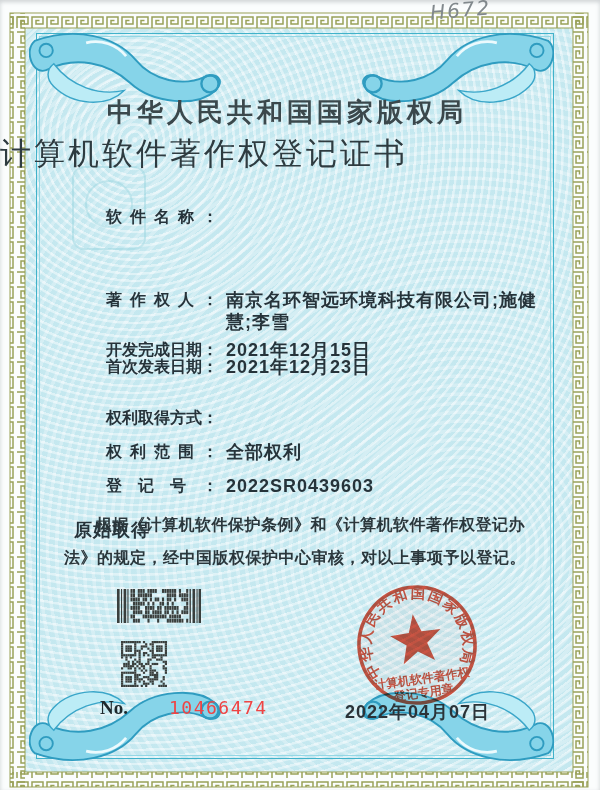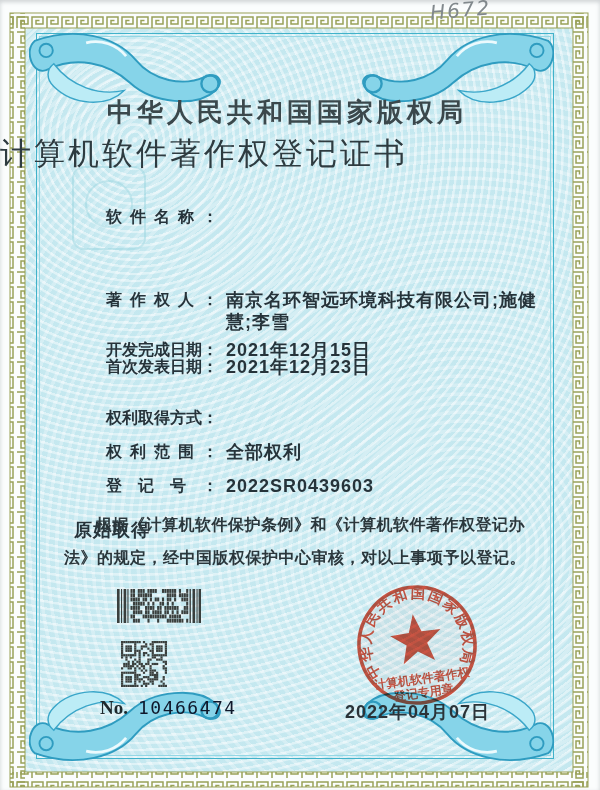--- a/index.html
+++ b/index.html
@@ -70,23 +70,23 @@
   }
   .f-value{margin-left:8px;font-size:18px;font-weight:700;color:#26333a;letter-spacing:1px;line-height:1.2;}
   .f-value .v2{display:block;font-size:15px;letter-spacing:.5px;margin-top:4px;}
   .statement{
     position:absolute;left:64px;top:508px;width:470px;
     font-size:16px;font-weight:700;color:#2b373c;line-height:33px;
     text-indent:2em;letter-spacing:.5px;margin:0;
   }
   .barcode{position:absolute;left:117px;top:589px;}
   .qrcode{position:absolute;left:121px;top:641px;}
-  .no-line{position:absolute;left:100px;top:697px;display:flex;align-items:baseline;}
+  .no-line{position:absolute;left:100px;top:697px;display:flex;align-items:baseline;gap:31px;}
   .no-label{font-family:"Liberation Serif","DejaVu Serif",serif;font-size:19px;font-weight:700;color:#1d282c;}
-  .no-value{margin-left:10px;font-family:"DejaVu Sans Mono",monospace;font-size:18px;color:#0f172a;letter-spacing:1.5px;}
+  .no-value{margin-left:10px;font-family:"DejaVu Sans Mono",monospace;font-size:18px;color:#ef4444;letter-spacing:1.5px;}
   .seal{position:absolute;left:350px;top:581px;mix-blend-mode:multiply;opacity:.95;}
   .issue-date{
     position:absolute;left:340px;top:700px;width:155px;text-align:center;
     font-size:18px;font-weight:700;color:#2b3338;letter-spacing:1px;
   }
 </style>
 </head>
 <body>
 
 <div class="cert">

